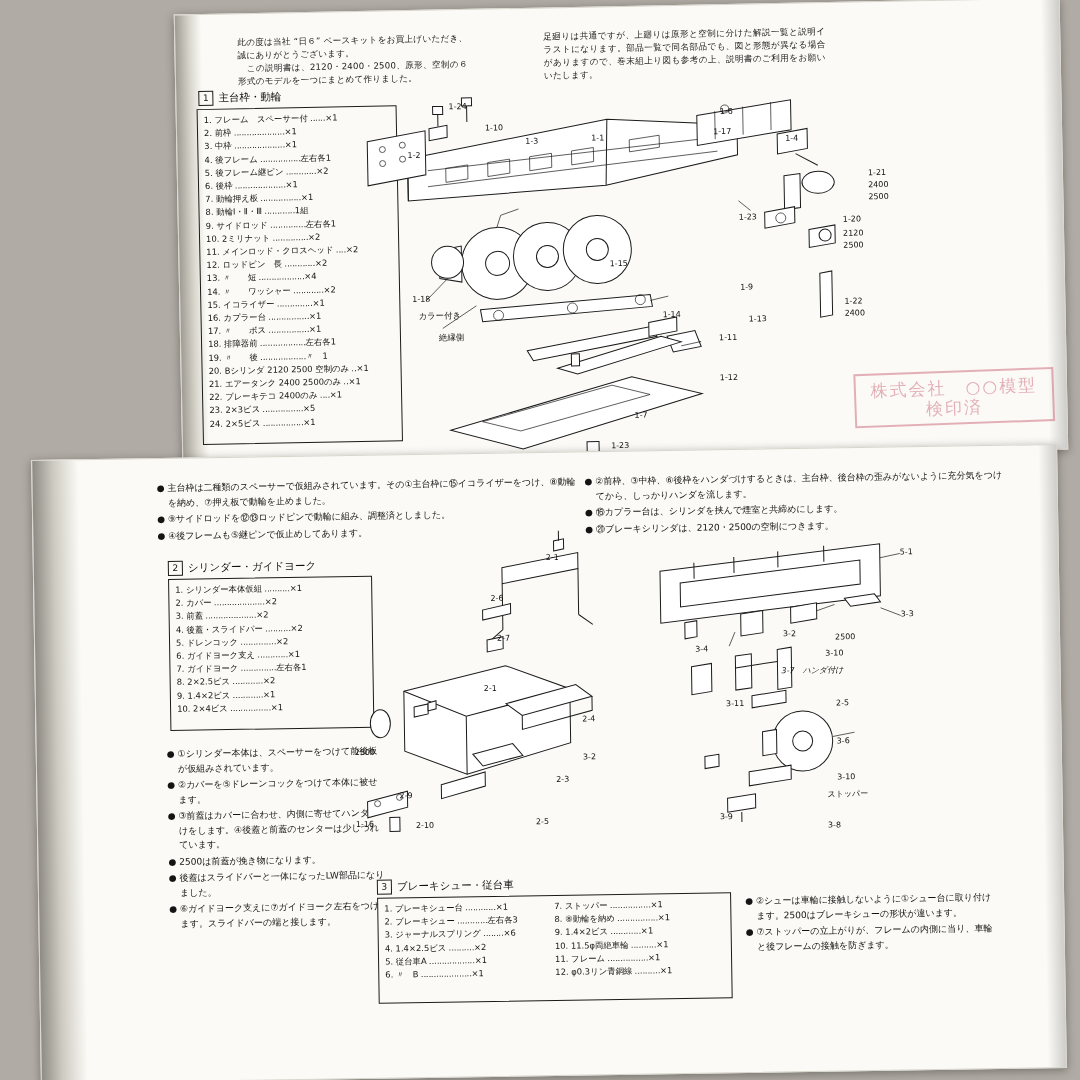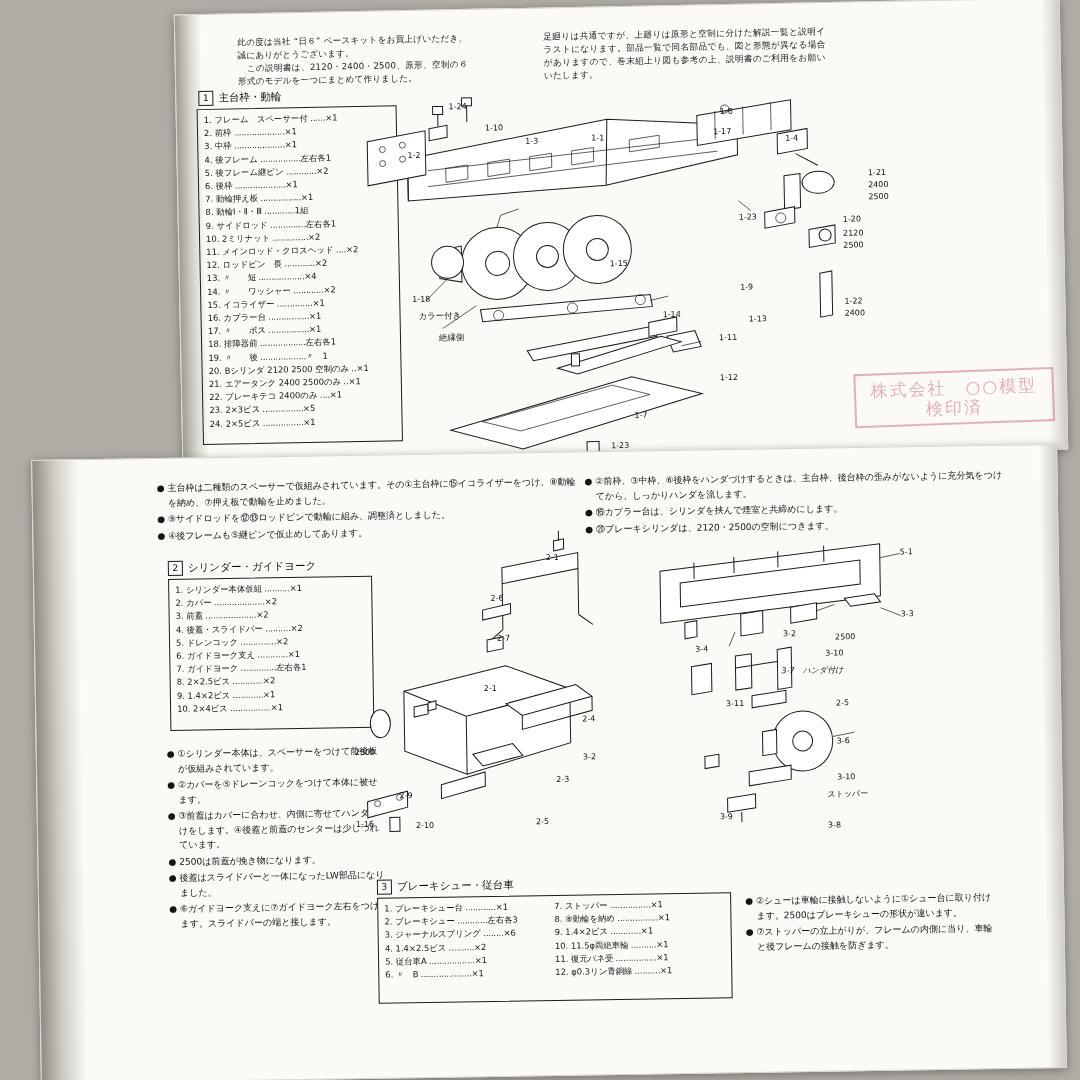--- a/index.html
+++ b/index.html
@@ -291,21 +291,21 @@
           <div class="row"><span>3.</span><span> ジャーナルスプリング</span><span class="dots">&nbsp;‥‥‥‥</span><span>×6</span></div>
           <div class="row"><span>4.</span><span> 1.4×2.5ビス</span><span class="dots">&nbsp;‥‥‥‥‥</span><span>×2</span></div>
           <div class="row"><span>5.</span><span> 従台車A</span><span class="dots">&nbsp;‥‥‥‥‥‥‥‥‥</span><span>×1</span></div>
           <div class="row"><span>6.</span><span> 〃　B</span><span class="dots">&nbsp;‥‥‥‥‥‥‥‥‥‥</span><span>×1</span></div>
         </div>
       <div id="list3b" style="width:50%;">
           <div class="row"><span>7.</span><span> ストッパー</span><span class="dots">&nbsp;‥‥‥‥‥‥‥‥</span><span>×1</span></div>
           <div class="row"><span>8.</span><span> ⑧動輪を納め</span><span class="dots">&nbsp;‥‥‥‥‥‥‥‥</span><span>×1</span></div>
           <div class="row"><span>9.</span><span> 1.4×2ビス</span><span class="dots">&nbsp;‥‥‥‥‥‥</span><span>×1</span></div>
           <div class="row"><span>10.</span><span> 11.5φ両絶車輪</span><span class="dots">&nbsp;‥‥‥‥‥</span><span>×1</span></div>
-          <div class="row"><span>11.</span><span> 復元バネ受</span><span class="dots">&nbsp;‥‥‥‥‥‥‥‥</span><span>×1</span></div>
+          <div class="row"><span>11.</span><span> フレーム</span><span class="dots">&nbsp;‥‥‥‥‥‥‥‥</span><span>×1</span></div>
           <div class="row"><span>12.</span><span> φ0.3リン青銅線</span><span class="dots">&nbsp;‥‥‥‥‥</span><span>×1</span></div>
         </div>
     </div>
 
     <div class="bullets" style="left:706px;top:444px;width:252px;">
       <p><span class="b">●</span> <span>②シューは車輪に接触しないように①シュー台に取り付けます。2500はブレーキシューの形状が違います。</span></p>
       <p><span class="b">●</span> <span>⑦ストッパーの立上がりが、フレームの内側に当り、車輪と後フレームの接触を防ぎます。</span></p>
     </div>
 
     <svg width="1024" height="622">

